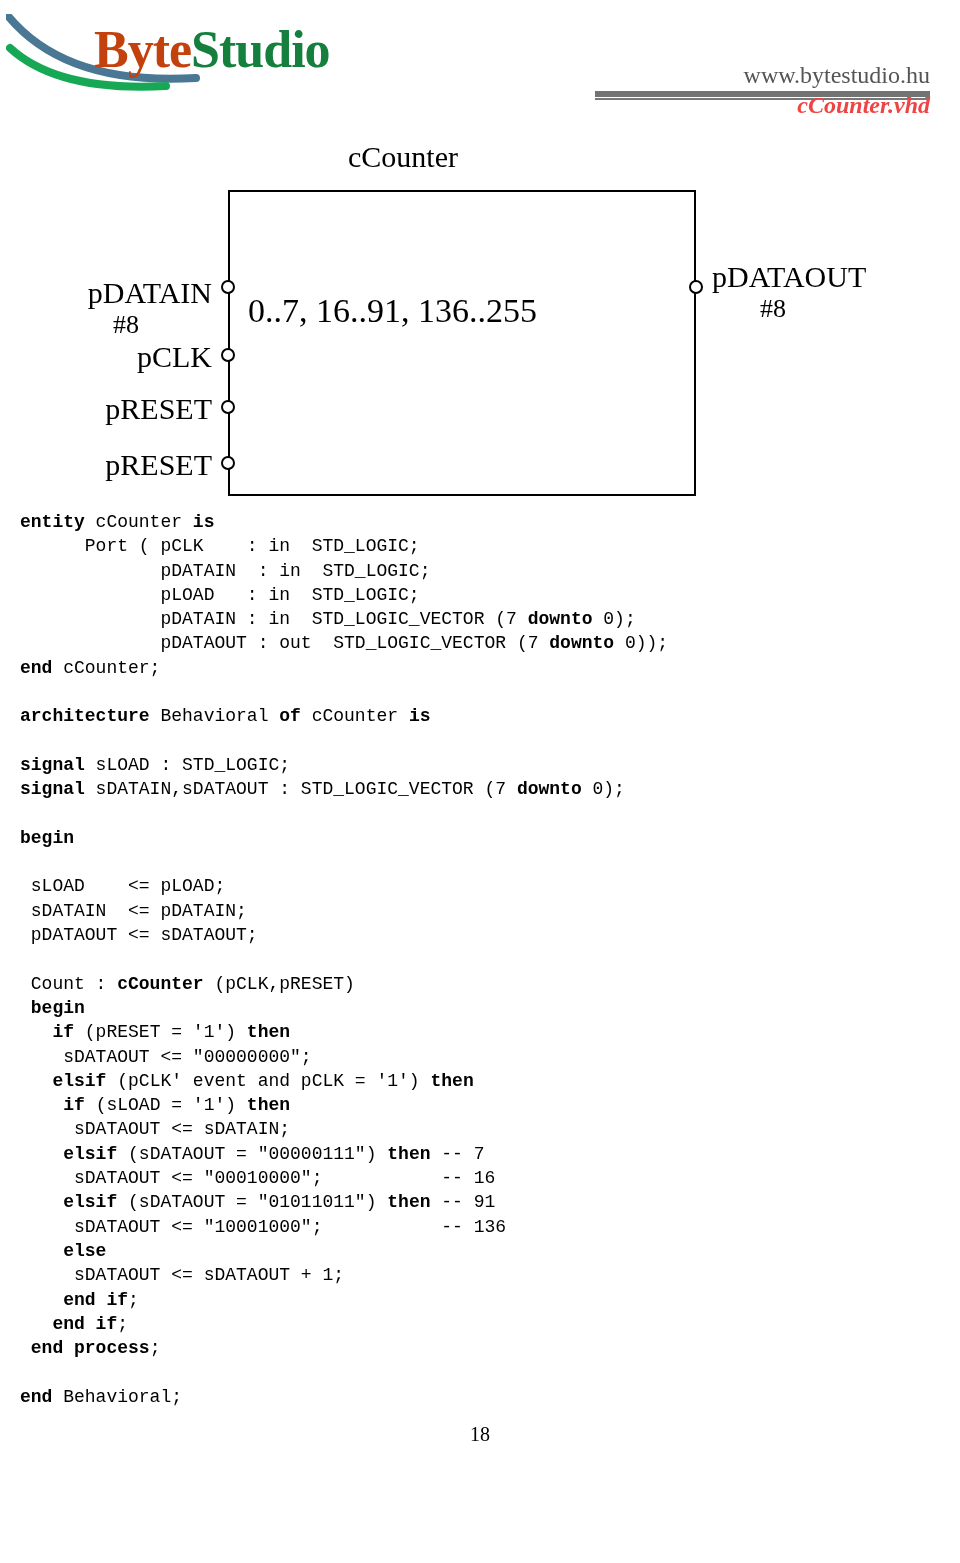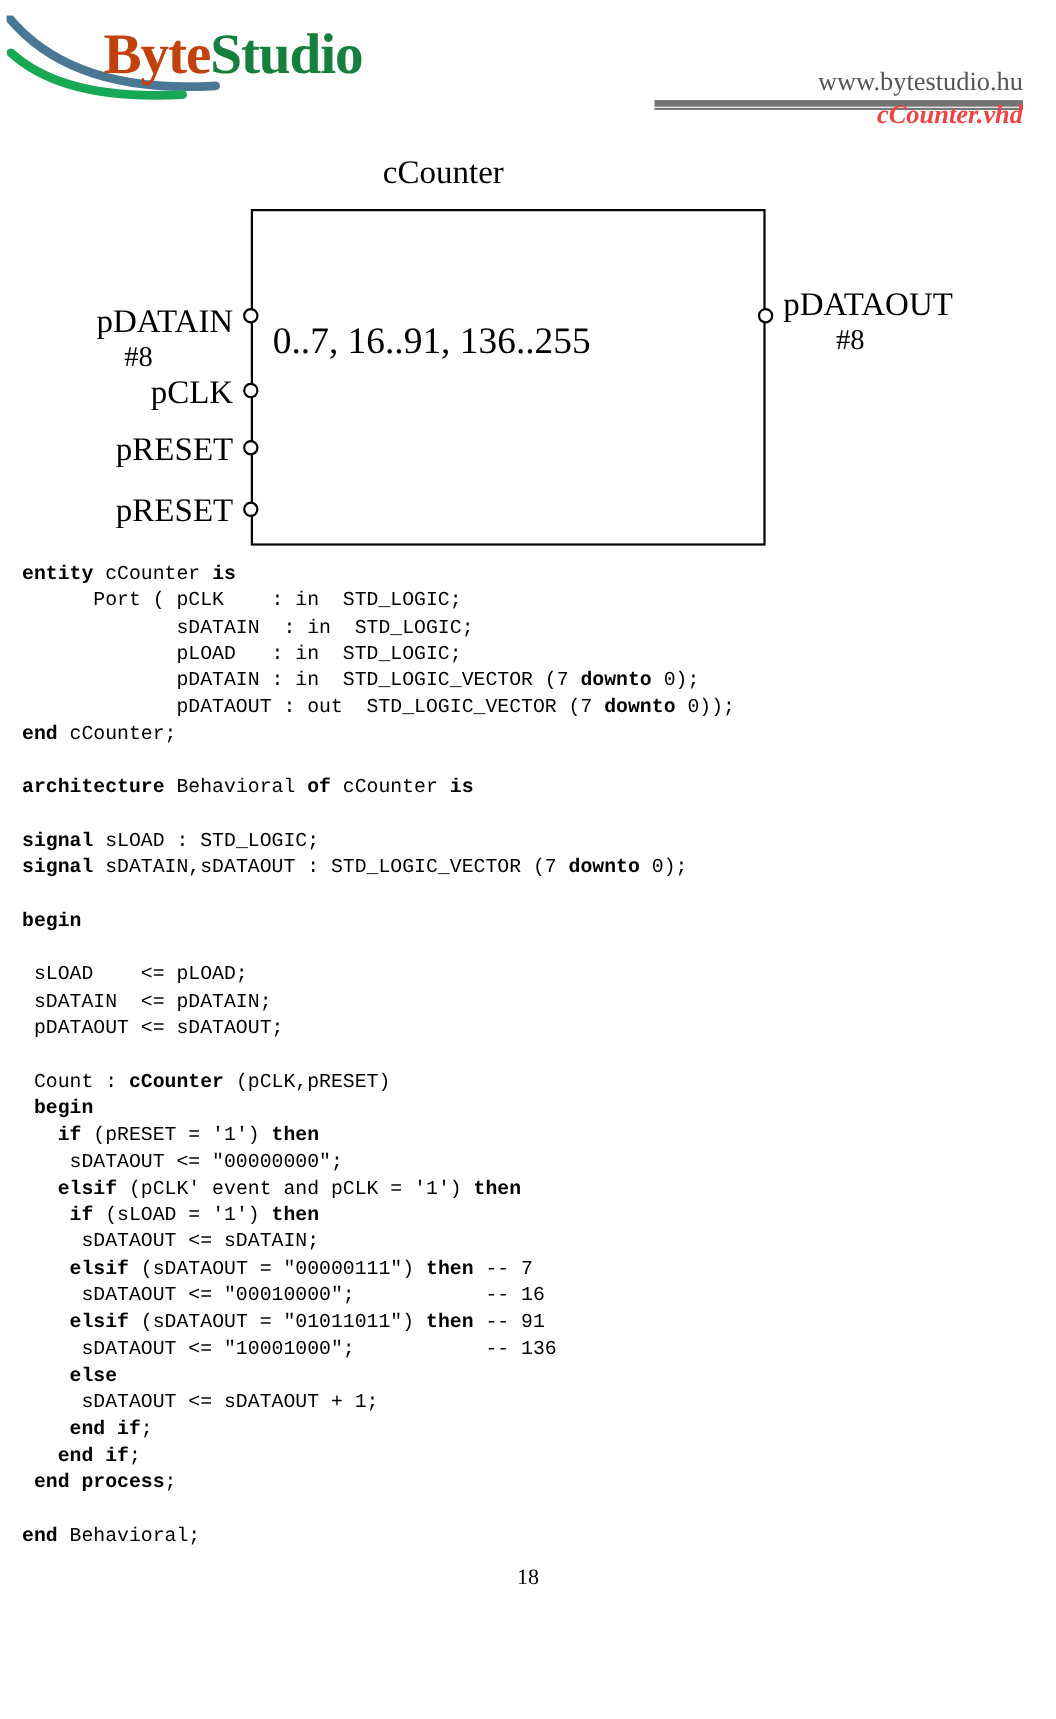--- a/index.html
+++ b/index.html
@@ -171,21 +171,21 @@
 
   <div class="port" style="top:150px; left:689px;"></div>
   <div class="plabel right" style="top:130px; left:712px; width:220px;">
     <span>pDATAOUT</span>
     <span class="sub" style="text-align:left; padding-left:48px;">#8</span>
   </div>
 </div>
 
 <div class="code"><span class="kw">entity</span><span> cCounter </span><span class="kw">is</span>
 <span>      Port ( pCLK    : in  STD_LOGIC;</span>
-<span>             sDATAIN  : in  STD_LOGIC;</span>
+<span>             pDATAIN  : in  STD_LOGIC;</span>
 <span>             pLOAD   : in  STD_LOGIC;</span>
 <span>             pDATAIN : in  STD_LOGIC_VECTOR (7 </span><span class="kw">downto</span><span> 0);</span>
 <span>             pDATAOUT : out  STD_LOGIC_VECTOR (7 </span><span class="kw">downto</span><span> 0));</span>
 <span class="kw">end</span><span> cCounter;</span>
 <span></span>
 <span class="kw">architecture</span><span> Behavioral </span><span class="kw">of</span><span> cCounter </span><span class="kw">is</span>
 <span></span>
 <span class="kw">signal</span><span> sLOAD : STD_LOGIC;</span>
 <span class="kw">signal</span><span> sDATAIN,sDATAOUT : STD_LOGIC_VECTOR (7 </span><span class="kw">downto</span><span> 0);</span>
 <span></span>

